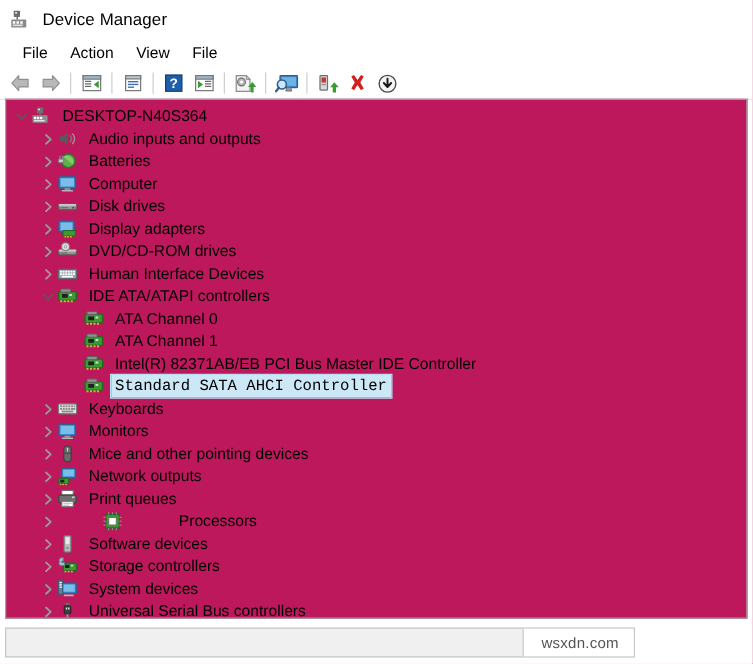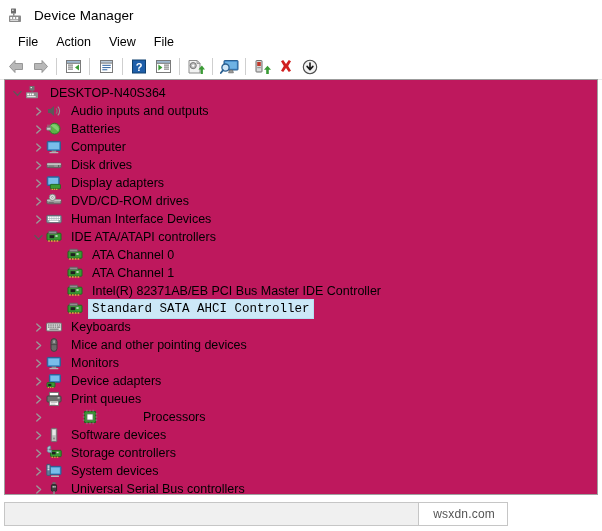--- a/index.html
+++ b/index.html
@@ -579,61 +579,61 @@
           <span class="row-label">Keyboards</span>
         </div>
         <div class="row" style="padding-left: 25px;">
           <span class="twisty">
             <svg width="11" height="11" viewBox="0 0 11 11">
               <path d="M3.8 2 L7.6 5.5 L3.8 9" fill="none" stroke="#9a9a9a" stroke-width="1.4" stroke-linecap="round" stroke-linejoin="round"></path>
             </svg>
           </span>
           <span class="row-icon">
             <svg width="16" height="16" viewBox="0 0 16 16">
-              <rect x="5" y="1.6" width="6" height="12.8" rx="3" fill="#6a6a6a" stroke="#3f3f3f" stroke-width="1"></rect>
-              <rect x="7.6" y="3.2" width="0.9" height="3" rx="0.4" fill="#d8d8d8"></rect>
-              <path d="M5 7.6 L11 7.6" stroke="#3f3f3f" stroke-width="0.7"></path>
-            </svg>
-          </span>
-          <span class="row-label">Mice and other pointing devices</span>
-        </div>
-        <div class="row" style="padding-left: 25px;">
-          <span class="twisty">
-            <svg width="11" height="11" viewBox="0 0 11 11">
-              <path d="M3.8 2 L7.6 5.5 L3.8 9" fill="none" stroke="#9a9a9a" stroke-width="1.4" stroke-linecap="round" stroke-linejoin="round"></path>
-            </svg>
-          </span>
-          <span class="row-icon">
-            <svg width="16" height="16" viewBox="0 0 16 16">
               <rect x="1.2" y="2.4" width="13.2" height="9" rx="0.7" fill="#3e87c9" stroke="#2b6091" stroke-width="1"></rect>
               <rect x="2.4" y="3.6" width="10.8" height="6.6" fill="#79bdea"></rect>
               <rect x="5.6" y="11.6" width="4.6" height="1.3" fill="#9a9a9a"></rect>
               <rect x="3.4" y="12.9" width="9" height="1.3" rx="0.5" fill="#b4b4b4"></rect>
             </svg>
           </span>
           <span class="row-label">Monitors</span>
+        </div>
+        <div class="row" style="padding-left: 25px;">
+          <span class="twisty">
+            <svg width="11" height="11" viewBox="0 0 11 11">
+              <path d="M3.8 2 L7.6 5.5 L3.8 9" fill="none" stroke="#9a9a9a" stroke-width="1.4" stroke-linecap="round" stroke-linejoin="round"></path>
+            </svg>
+          </span>
+          <span class="row-icon">
+            <svg width="16" height="16" viewBox="0 0 16 16">
+              <rect x="5" y="1.6" width="6" height="12.8" rx="3" fill="#6a6a6a" stroke="#3f3f3f" stroke-width="1"></rect>
+              <rect x="7.6" y="3.2" width="0.9" height="3" rx="0.4" fill="#d8d8d8"></rect>
+              <path d="M5 7.6 L11 7.6" stroke="#3f3f3f" stroke-width="0.7"></path>
+            </svg>
+          </span>
+          <span class="row-label">Mice and other pointing devices</span>
         </div>
         <div class="row" style="padding-left: 25px;">
           <span class="twisty">
             <svg width="11" height="11" viewBox="0 0 11 11">
               <path d="M3.8 2 L7.6 5.5 L3.8 9" fill="none" stroke="#9a9a9a" stroke-width="1.4" stroke-linecap="round" stroke-linejoin="round"></path>
             </svg>
           </span>
           <span class="row-icon">
             <svg width="16" height="16" viewBox="0 0 16 16">
               <rect x="3.4" y="1.6" width="11" height="7.6" rx="0.7" fill="#3e87c9" stroke="#2b6091" stroke-width="1"></rect>
               <rect x="4.5" y="2.7" width="8.8" height="5.4" fill="#79bdea"></rect>
               <rect x="1" y="9.6" width="8" height="4.4" rx="0.6" fill="#3a9b35" stroke="#22661d" stroke-width="0.9"></rect>
               <rect x="2.2" y="10.8" width="3.2" height="2.2" fill="#1f1f1f"></rect>
               <rect x="1.8" y="14" width="1.3" height="1.1" fill="#d8b13a"></rect>
               <rect x="4" y="14" width="1.3" height="1.1" fill="#d8b13a"></rect>
               <rect x="6.2" y="14" width="1.3" height="1.1" fill="#d8b13a"></rect>
             </svg>
           </span>
-          <span class="row-label">Device adapters</span>
+          <span class="row-label">Network outputs</span>
         </div>
         <div class="row" style="padding-left: 25px;">
           <span class="twisty">
             <svg width="11" height="11" viewBox="0 0 11 11">
               <path d="M3.8 2 L7.6 5.5 L3.8 9" fill="none" stroke="#9a9a9a" stroke-width="1.4" stroke-linecap="round" stroke-linejoin="round"></path>
             </svg>
           </span>
           <span class="row-icon">
             <svg width="16" height="16" viewBox="0 0 16 16">
               <rect x="3.4" y="1.4" width="9.2" height="3.6" fill="#ffffff" stroke="#6f6f6f" stroke-width="0.9"></rect>

